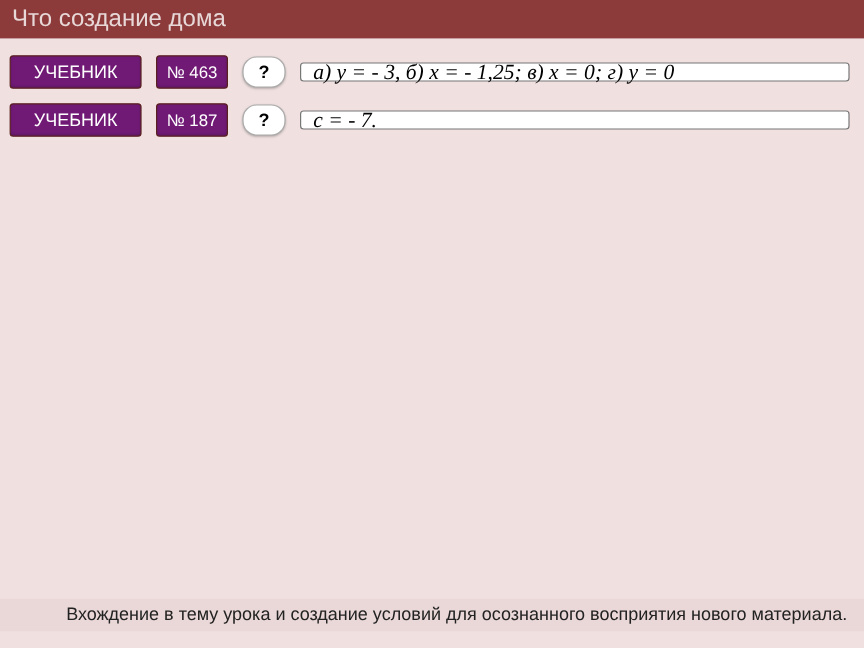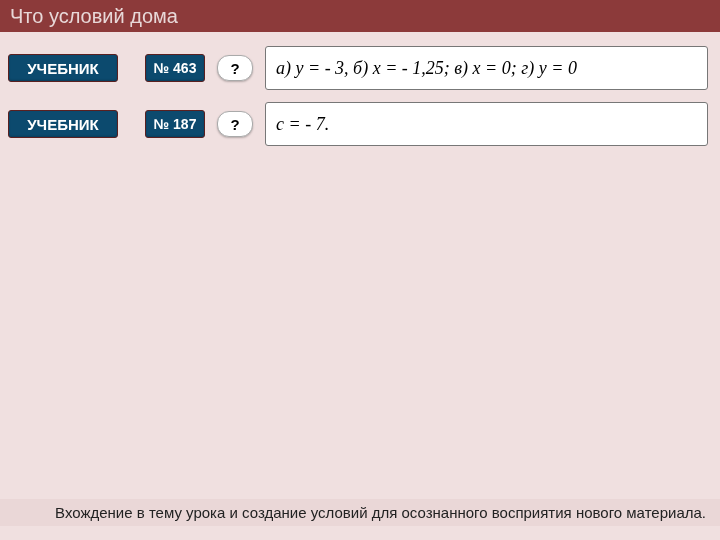--- a/index.html
+++ b/index.html
@@ -23,54 +23,54 @@
   .content {
     padding: 14px 8px 0 8px;
   }
   .row {
     display: flex;
     align-items: center;
     gap: 12px;
     margin-bottom: 12px;
   }
   .badge {
-    background: #0c4a6e;
+    background: #701a75;
     color: #fff;
     border: 1px solid #5a2020;
     border-radius: 3px;
-    font-weight: bold;
+    font-weight: normal;
     font-size: 15px;
     height: 28px;
     display: flex;
     align-items: center;
     justify-content: center;
     box-shadow: inset 0 -1px 2px rgba(0,0,0,0.2);
   }
   .badge.textbook { width: 110px; }
-  .badge.num { width: 60px; font-size: 14px; margin-left: 15px; }
+  .badge.num { width: 60px; font-size: 14px; }
   .qbtn {
     width: 36px;
     height: 26px;
     background: #fff;
     border: 1px solid #aaa;
     border-radius: 12px;
     font-weight: bold;
     font-size: 15px;
     display: flex;
     align-items: center;
     justify-content: center;
     box-shadow: 0 1px 2px rgba(0,0,0,0.25);
     cursor: pointer;
   }
   .answer {
     flex: 1;
     background: #fff;
     border: 1px solid #777;
     border-radius: 3px;
-    height: 44px;
+    height: 16px;
     padding: 0 10px;
     display: flex;
     align-items: center;
     font-style: italic;
     font-family: "Times New Roman", serif;
     font-size: 18px;
     color: #000;
     margin-right: 4px;
   }
   .footer {
@@ -83,21 +83,21 @@
     color: #222;
     padding: 5px 14px;
     text-align: right;
     margin-top: 33px;
   }
 </style>
 </head>
 <body>
 
 <div class="header">
-  <span>Что  условий  дома</span>
+  <span>Что  создание  дома</span>
 </div>
 
 <div class="content">
 
   <div class="row">
     <div class="badge textbook">УЧЕБНИК</div>
     <div class="badge num">№ 463</div>
     <div class="qbtn">?</div>
     <div class="answer">а) у = - 3, б) х = - 1,25; в) х = 0; г) у = 0</div>
   </div>

